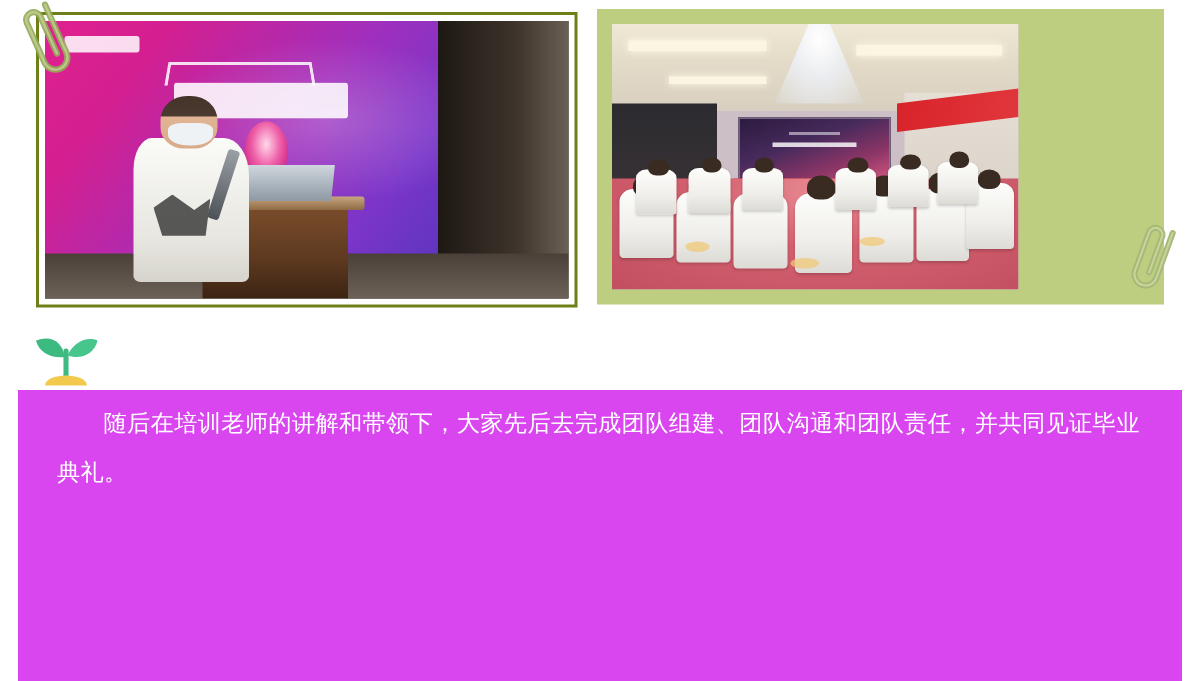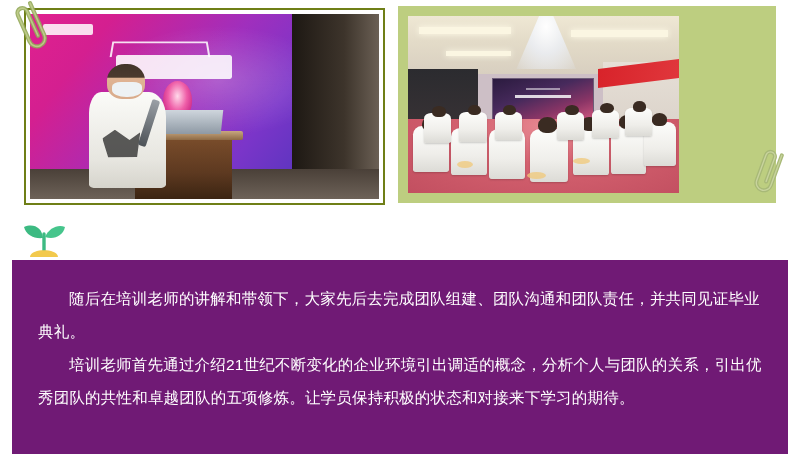--- a/index.html
+++ b/index.html
@@ -270,23 +270,23 @@
     height: 44px;
   }
 
   
   .text-block {
     position: absolute;
     left: 12px;
     top: 260px;
     width: 776px;
     height: 194px;
-    background: #701a75;
+    background: #d946ef;
     box-sizing: border-box;
-    padding: 22px 26px 10px 26px;
+    padding: 6px 26px 10px 26px;
   }
   .text-block p {
     margin: 0;
     color: #ffffff;
     font-size: 15.5px;
     line-height: 33px;
     text-indent: 2em;
     letter-spacing: 0.2px;
     font-family: "Liberation Sans", "DejaVu Sans", sans-serif;
   }
@@ -392,14 +392,13 @@
   <svg width="52" height="44" viewBox="0 0 52 44" aria-hidden="true">
     <path d="M26 34 C26 22 26 18 26 14" stroke="#3cba82" stroke-width="3.4" fill="none" stroke-linecap="round"></path>
     <path d="M25 18 C16 19 8 15 6 7 C16 3 24 8 25 18 Z" fill="#3cba82"></path>
     <path d="M27 17 C31 8 40 4 47 7 C45 16 36 20 27 17 Z" fill="#46c58c"></path>
     <path d="M12 37 C12 28 40 28 40 37 Z" fill="#f2c94c"></path>
   </svg>
 </div>
 
 <div class="text-block">
   <p>随后在培训老师的讲解和带领下，大家先后去完成团队组建、团队沟通和团队责任，并共同见证毕业典礼。</p>
-  <p>培训老师首先通过介绍21世纪不断变化的企业环境引出调适的概念，分析个人与团队的关系，引出优秀团队的共性和卓越团队的五项修炼。让学员保持积极的状态和对接来下学习的期待。</p>
 </div>
 
 </body></html>

